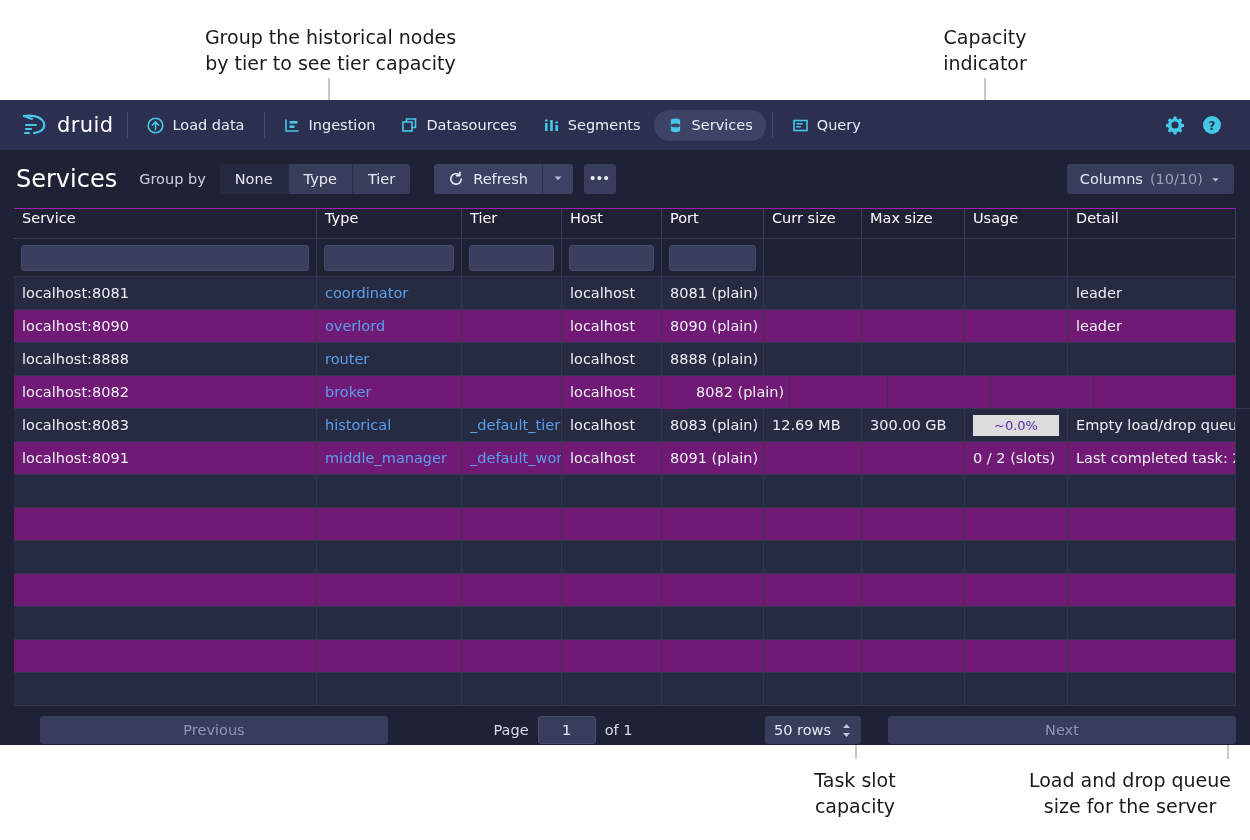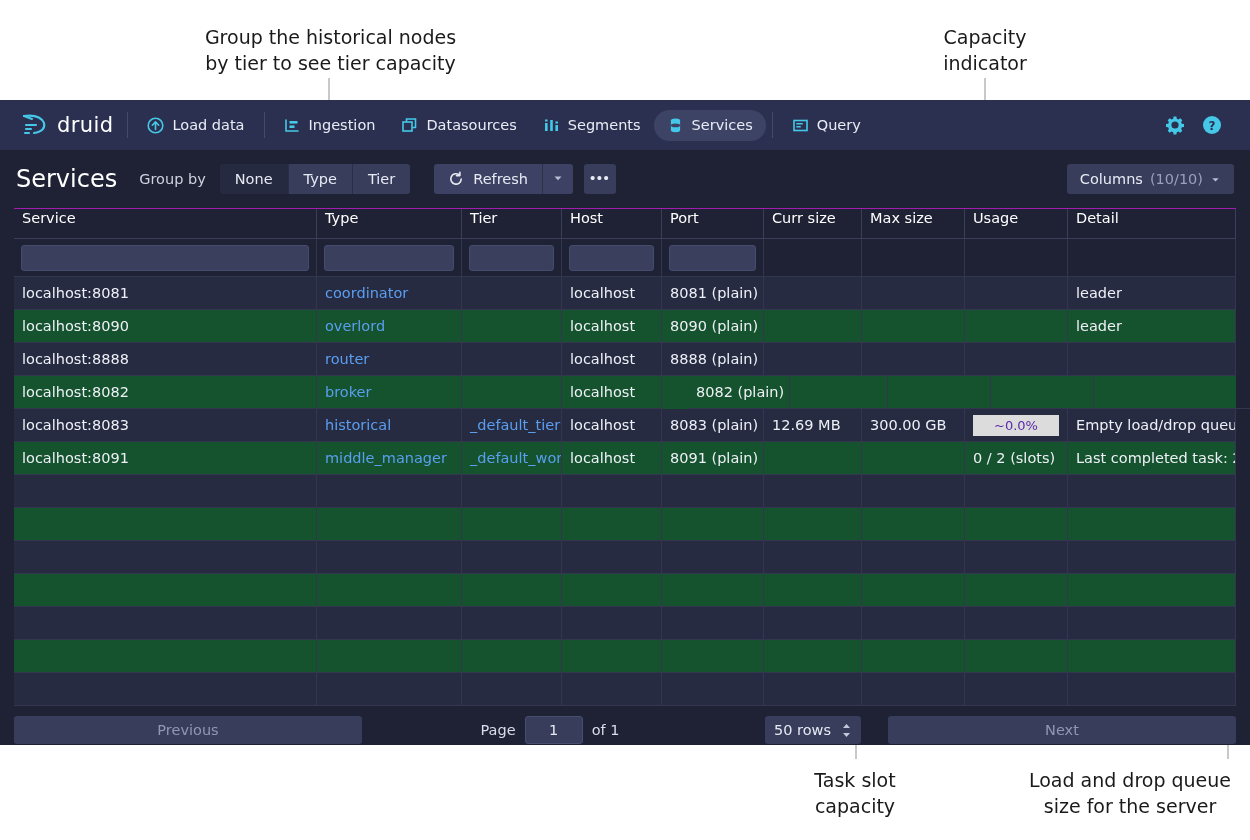--- a/index.html
+++ b/index.html
@@ -125,21 +125,21 @@
   .filter .tcell { height: 38px; border-bottom: 1px solid #32374f; padding: 0 7px; }
   .filter-input {
     width: 100%; height: 26px; background: #3a3f5e;
     border: 1px solid #454b6d; border-radius: 3px;
     color: #e7eaf3; font-size: 13px; font-family: inherit;
     outline: none; padding: 0 6px;
   }
   .drow { height: 33px; }
   .drow .tcell { height: 33px; }
   .drow.odd { background: #272b41; }
-  .drow.even { background: #14532d; }
+  .drow.even { background: #701a75; }
   .link { color: #5a9ef0; cursor: pointer; }
   .usage-bar {
     width: 100%; height: 21px; background: #dcdcdc; border-radius: 0;
     display: flex; align-items: center; justify-content: center;
     color: #5a2aa8; font-size: 13px;
   }
 
   
   .pager {
     display: flex; align-items: center; margin: 10px 14px 0 14px;
@@ -526,21 +526,21 @@
             <div class="tcell" style="width: 102px;"></div>
             <div class="tcell" style="width: 98px;"></div>
             <div class="tcell" style="width: 103px;"></div>
             <div class="tcell" style="width: 103px;"></div>
             <div class="tcell" style="width: 168px;"></div>
           </div>
         </div>
     </div>
 
     <div class="pager">
-      <button class="pg-btn" style="width:348px;">Previous</button>
+      <button class="pg-btn" style="width:348px;margin-left:26px;">Previous</button>
       <div style="flex:1; display:flex; align-items:center; justify-content:center; gap:9px;">
         <span class="pg-label">Page</span>
         <input class="pg-input" value="1" style="">
         <span class="pg-label">of 1</span>
       </div>
       <div style="width:150px; display:flex; justify-content:center;">
         <button class="rows-select">
           <span>50 rows</span>
           <span style="display:flex;">
             <svg width="11" height="15" viewBox="0 0 11 15">

